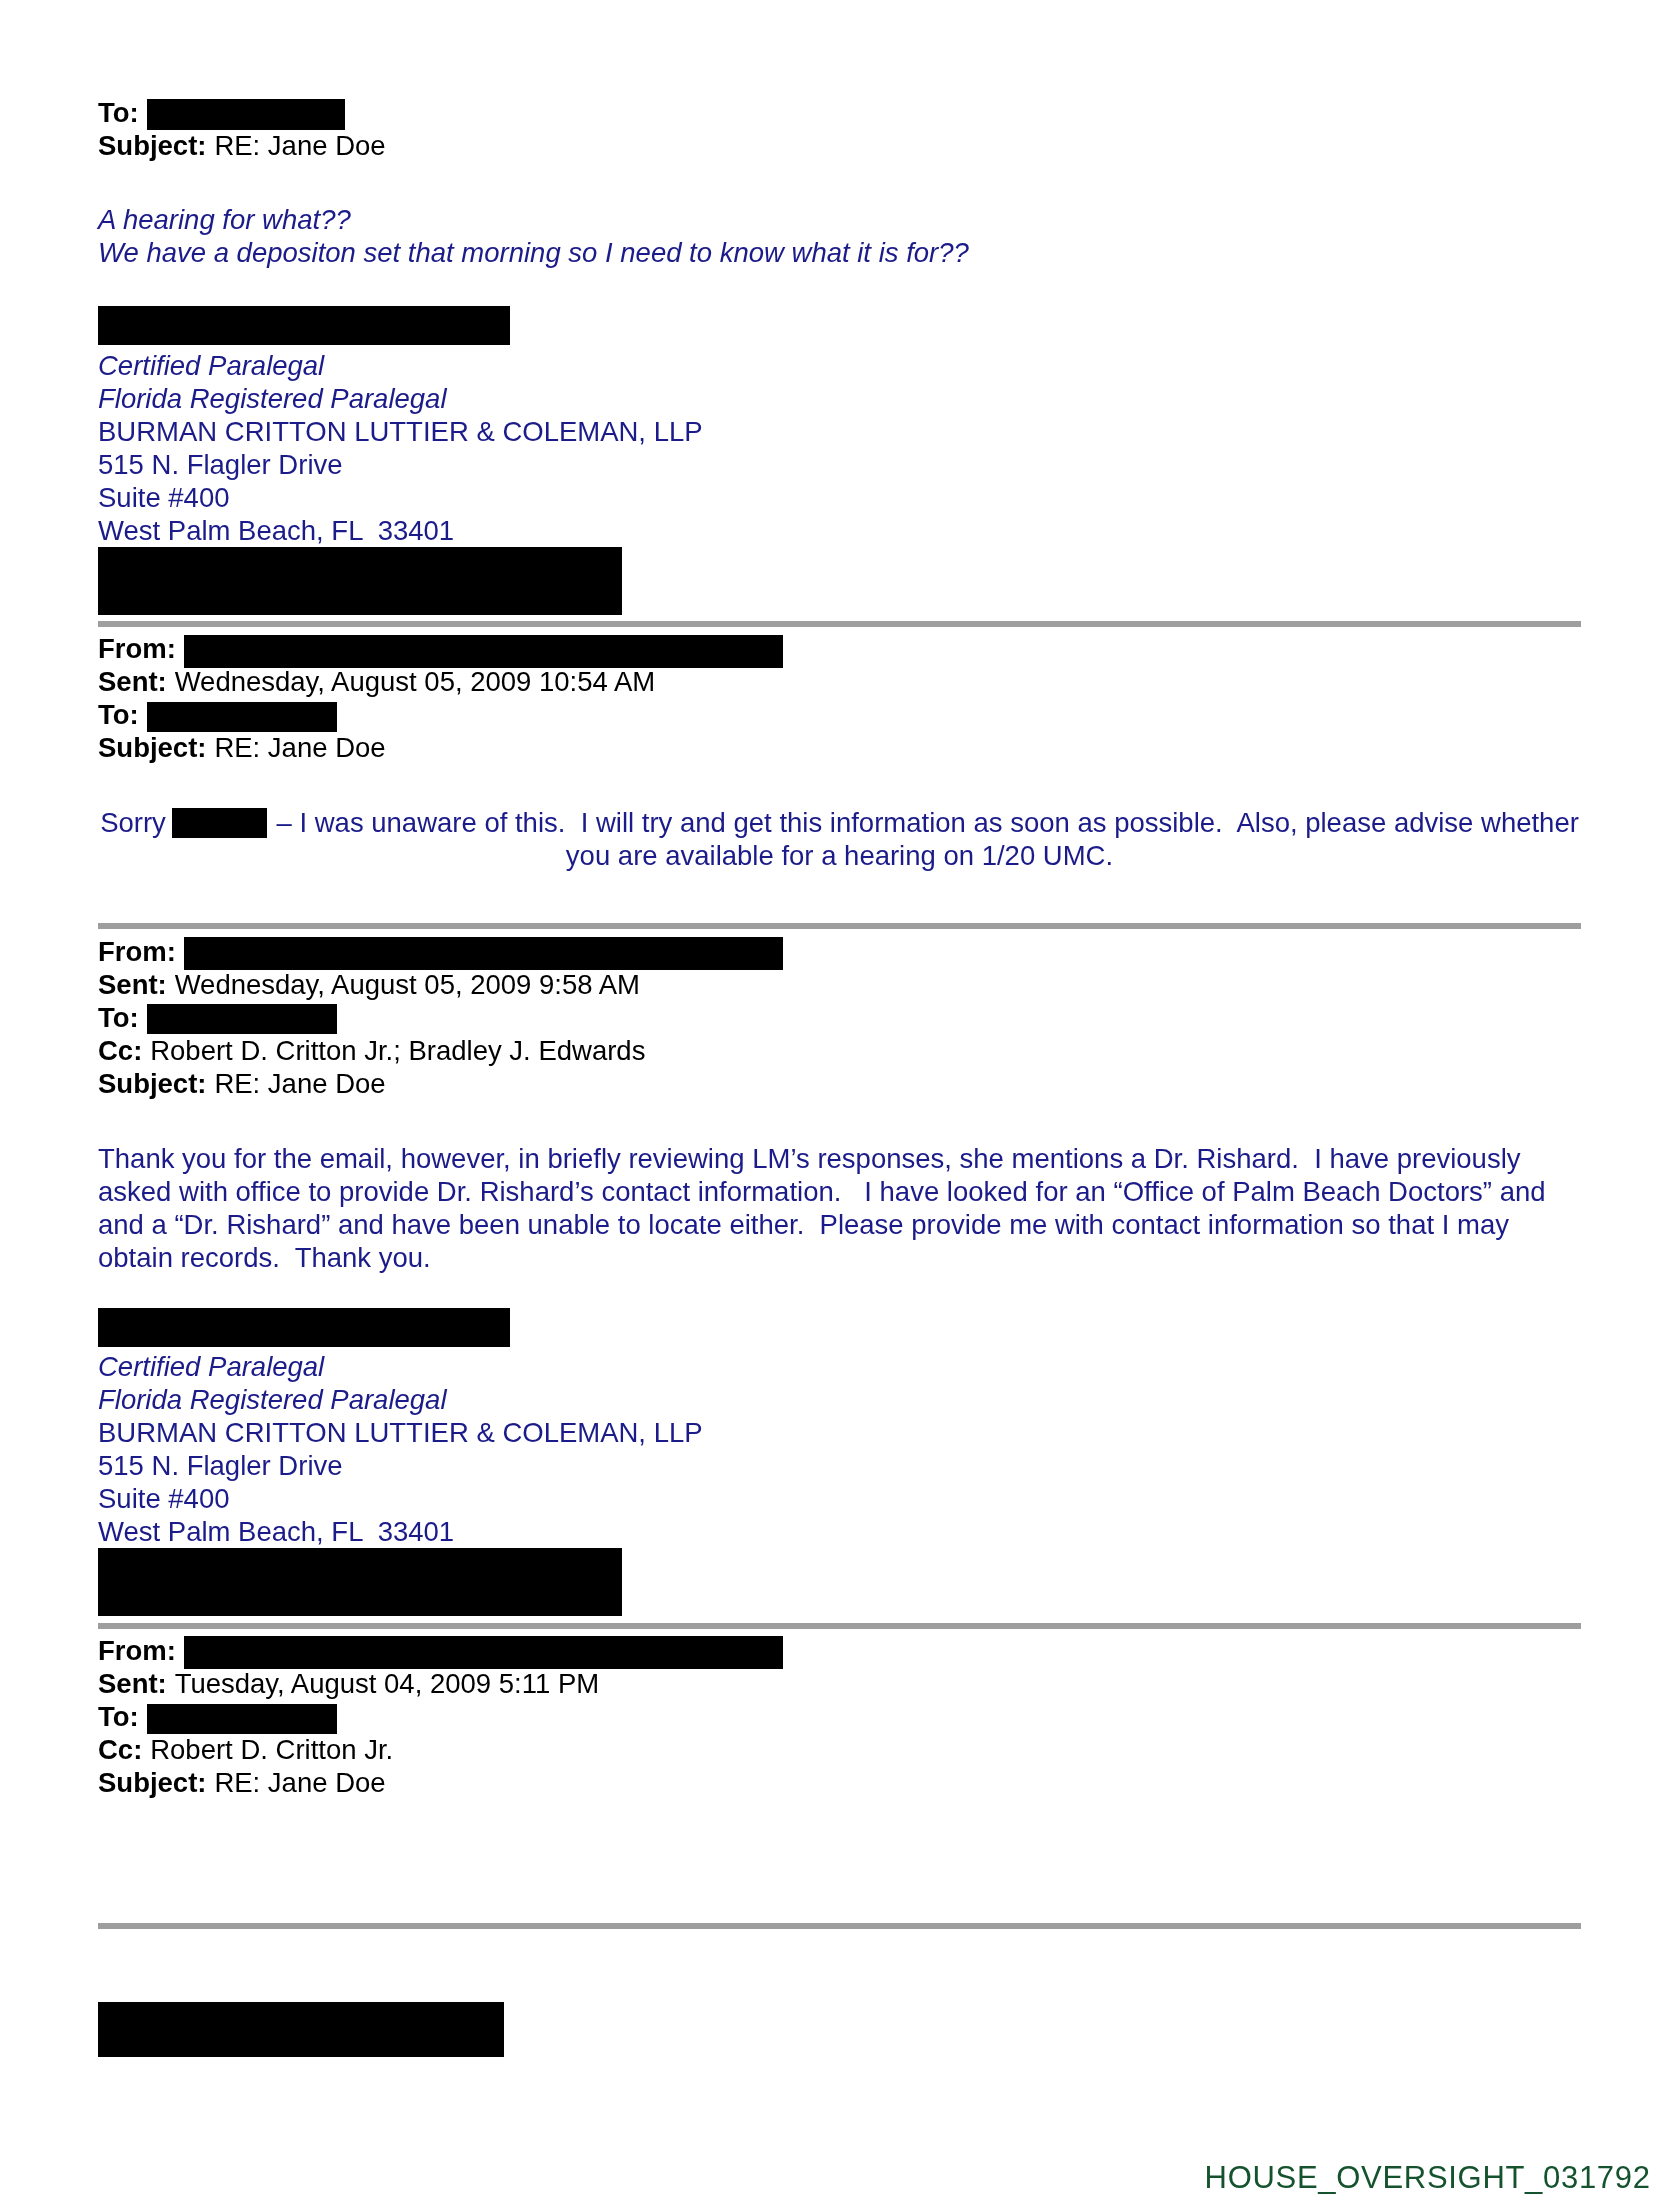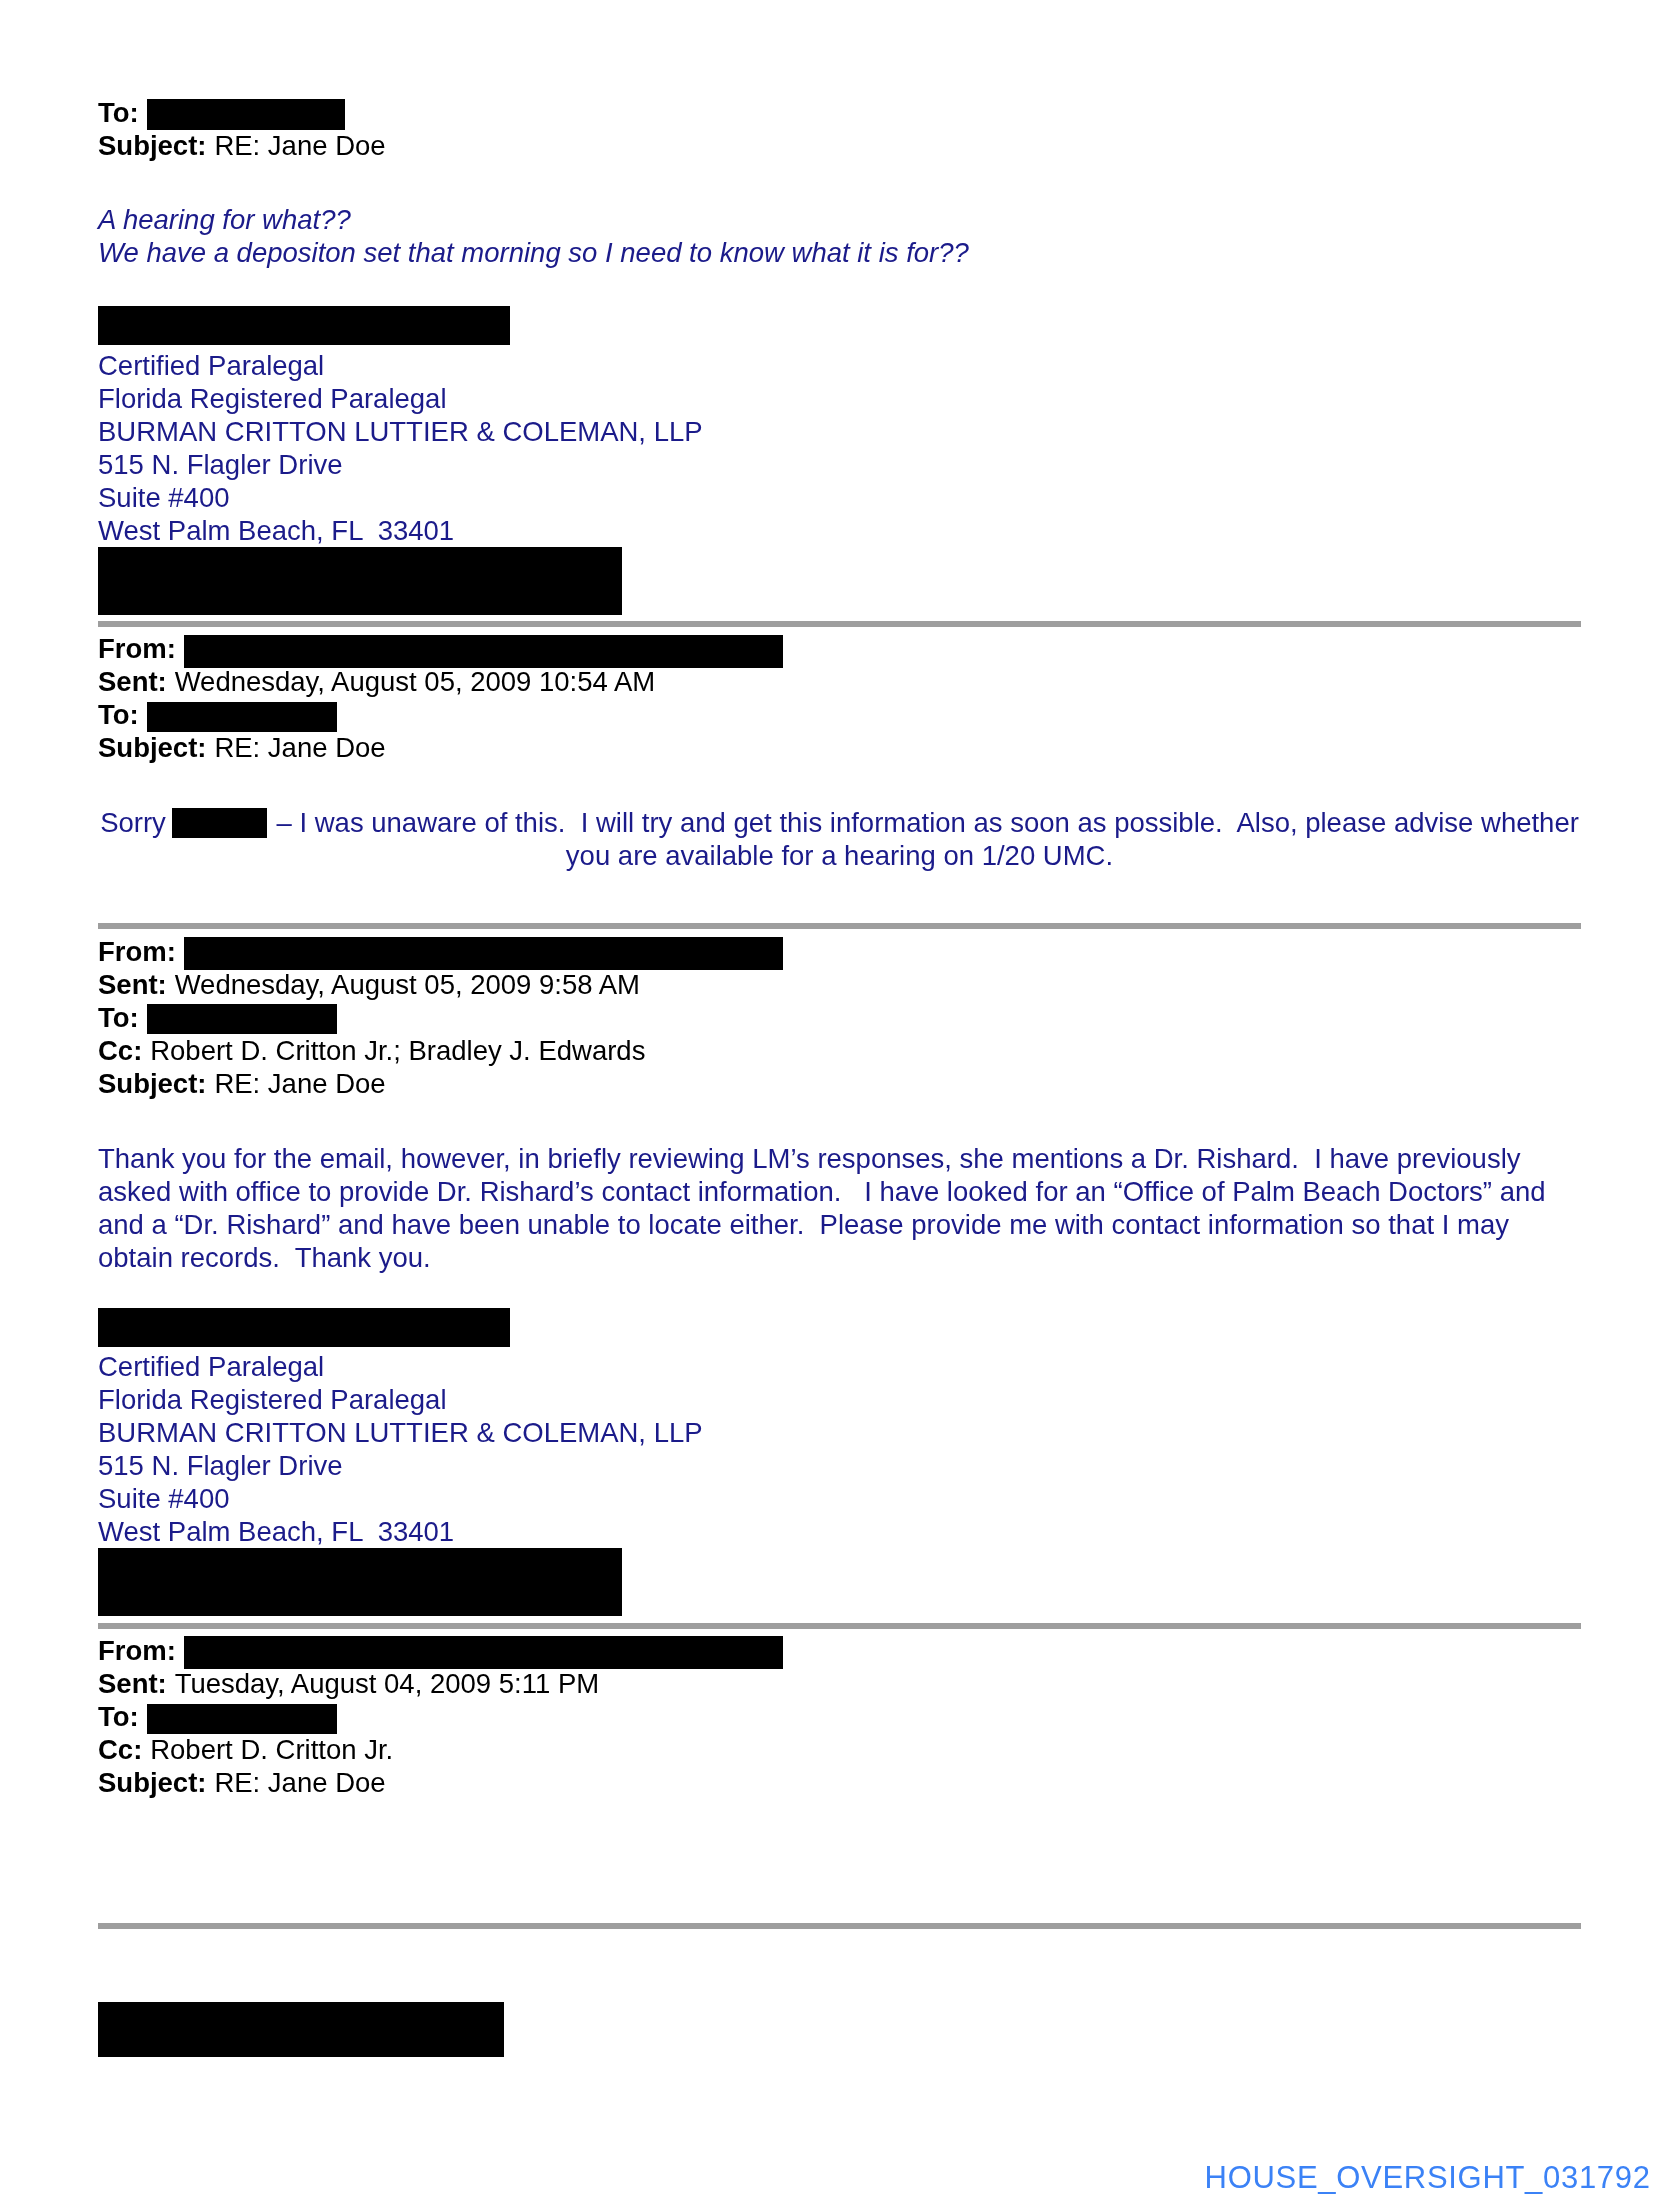--- a/index.html
+++ b/index.html
@@ -19,34 +19,34 @@
     overflow:hidden;
     margin:0 auto;
   }
   .content{
     position:absolute;left:98px;top:96px;width:1483px;
     font-size:27.5px;line-height:33px;
   }
   .line{white-space:pre;height:33px;}
   .lbl{font-weight:bold;margin-right:7.9px;}
   .blue{color:var(--body-text);}
-  .italic{}
+  .italic{font-style:italic;}
   .redact{
     display:inline-block;background:var(--redaction);
     vertical-align:middle;
   }
   .redact-block{display:block;background:var(--redaction);}
   .r-to-top{width:198px;height:31px;}
   .r-from{width:599px;height:33px;}
   .r-to{width:190px;height:30px;}
   .r-inline{width:95px;height:30px;margin:0 9.2px 0 6.5px;vertical-align:text-bottom;}
   .divider{height:5.9px;background:var(--divider);width:100%;}
   .footer{
     position:absolute;right:18.3px;bottom:9.2px;
-    font-size:31px;color:#3b82f6;letter-spacing:0.7px;
+    font-size:31px;color:#14532d;letter-spacing:0.7px;
   }
 </style>
 </head>
 <body>
 
 <div class="page">
   <div class="content">
 
     <div>
       <div class="line"><span class="lbl">To:</span><span class="redact r-to-top"></span></div>

